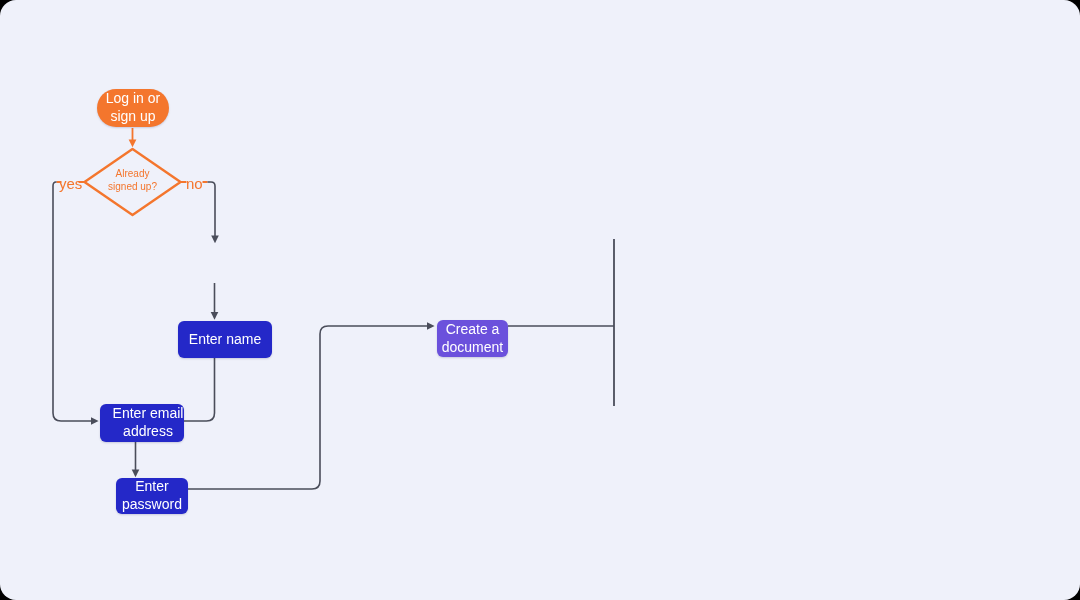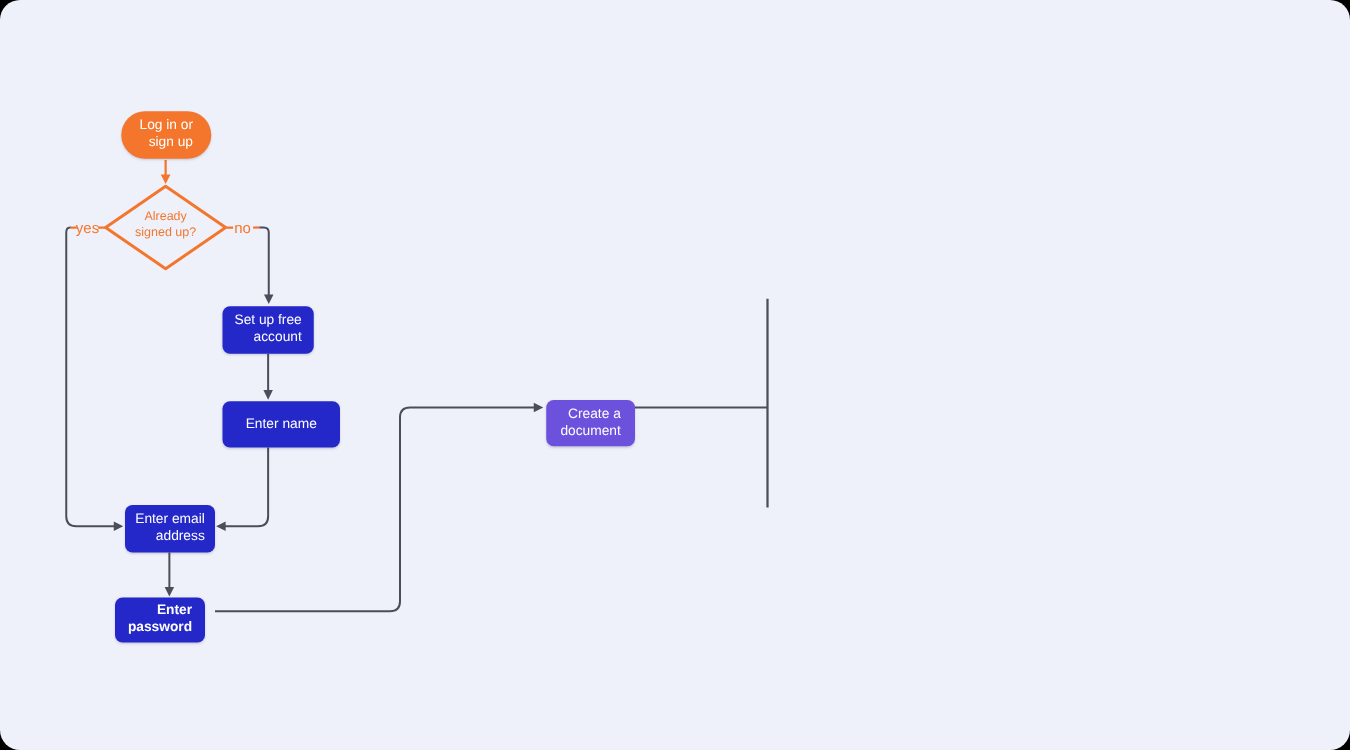--- a/index.html
+++ b/index.html
@@ -22,60 +22,60 @@
   svg.wires {
     position: absolute;
     left: 0; top: 0;
     width: 1080px; height: 600px;
   }
   .node {
     position: absolute;
     display: flex;
     align-items: center;
     justify-content: center;
-    text-align: right;
+    text-align: center;
     color: #FFFFFF;
-    font-size: 11px;
+    font-size: 14px;
     line-height: 1.27;
     white-space: pre-line;
     box-shadow: 0 1px 2px rgba(30,30,90,0.18);
   }
   .terminator {
     left: 97px; top: 89px;
     width: 72px; height: 38px;
     background: #F4762D;
     border-radius: 19px;
   }
   .process {
     background: #2428C8;
     border-radius: 6px;
   }
   .process.setup    { left: 178px; top: 245px; width: 73px; height: 38px; }
   .process.name     { left: 178px; top: 321px; width: 94px; height: 37px; }
-  .process.email    { left: 100px; top: 404px; width: 72px; height: 38px; }
-  .process.password { left: 92px; top: 478px; width: 72px; height: 36px; font-weight: bold; }
+  .process.email    { left: 100px; top: 404px; width: 72px; height: 38px; padding-left: 12px; }
+  .process.password { left: 116px; top: 478px; width: 72px; height: 36px; }
   .process.create {
     left: 437px; top: 320px; width: 71px; height: 37px;
     background: #6B51DC;
   }
   .diamond-label {
     position: absolute;
     left: 90px; top: 167px;
     width: 85px;
     text-align: center;
     color: #F4762D;
     font-size: 10px;
     line-height: 1.3;
     white-space: pre-line;
   }
   .edge-label {
     position: absolute;
     top: 175px;
     color: #F4762D;
-    font-size: 12px;
+    font-size: 15px;
     line-height: 1.2;
     text-align: center;
   }
   .edge-label.yes { left: 59px;  width: 22px; }
   .edge-label.no  { left: 186px; width: 16px; }
 </style>
 </head>
 <body>
 
 <div class="canvas">
@@ -142,22 +142,20 @@
   <div class="node terminator">Log in or
 sign up</div>
 
   <div class="diamond-label">Already
 signed up?</div>
 
   <div class="edge-label yes">yes</div>
 
   <div class="edge-label no">no</div>
 
-  <div class="node process setup">Set up free
-account</div>
 
   <div class="node process name">Enter name</div>
 
   <div class="node process email">Enter email
 address</div>
 
   <div class="node process password">Enter
 password</div>
 
   <div class="node process create">Create a

